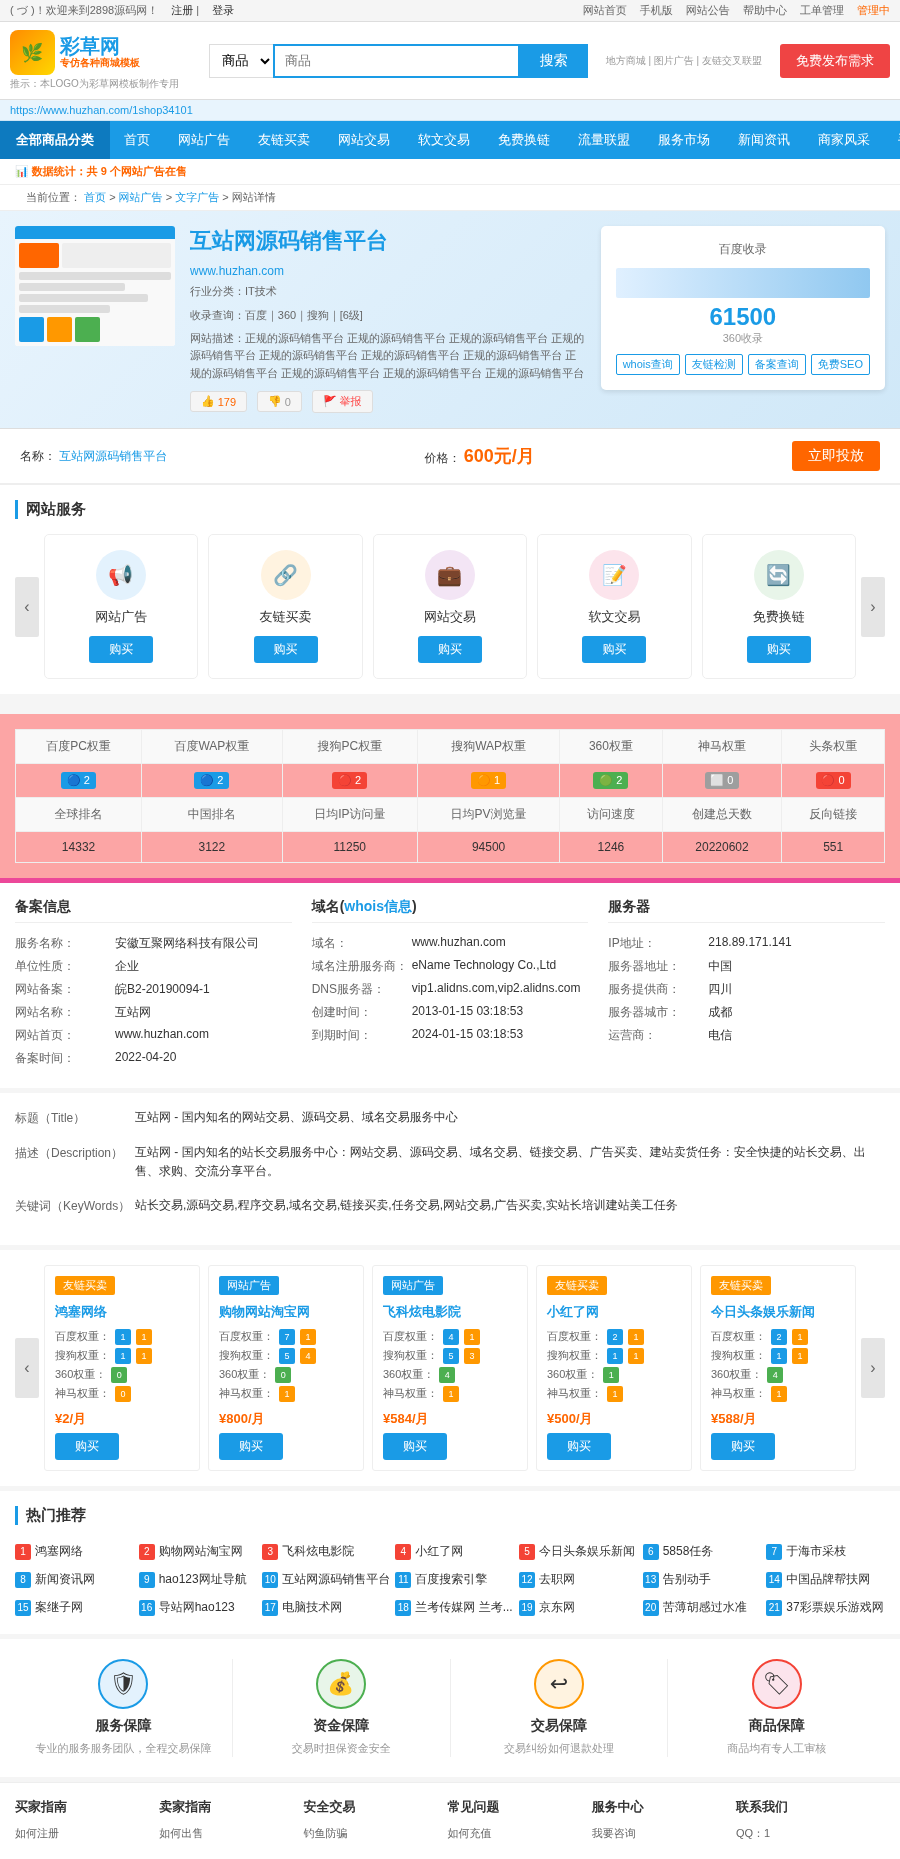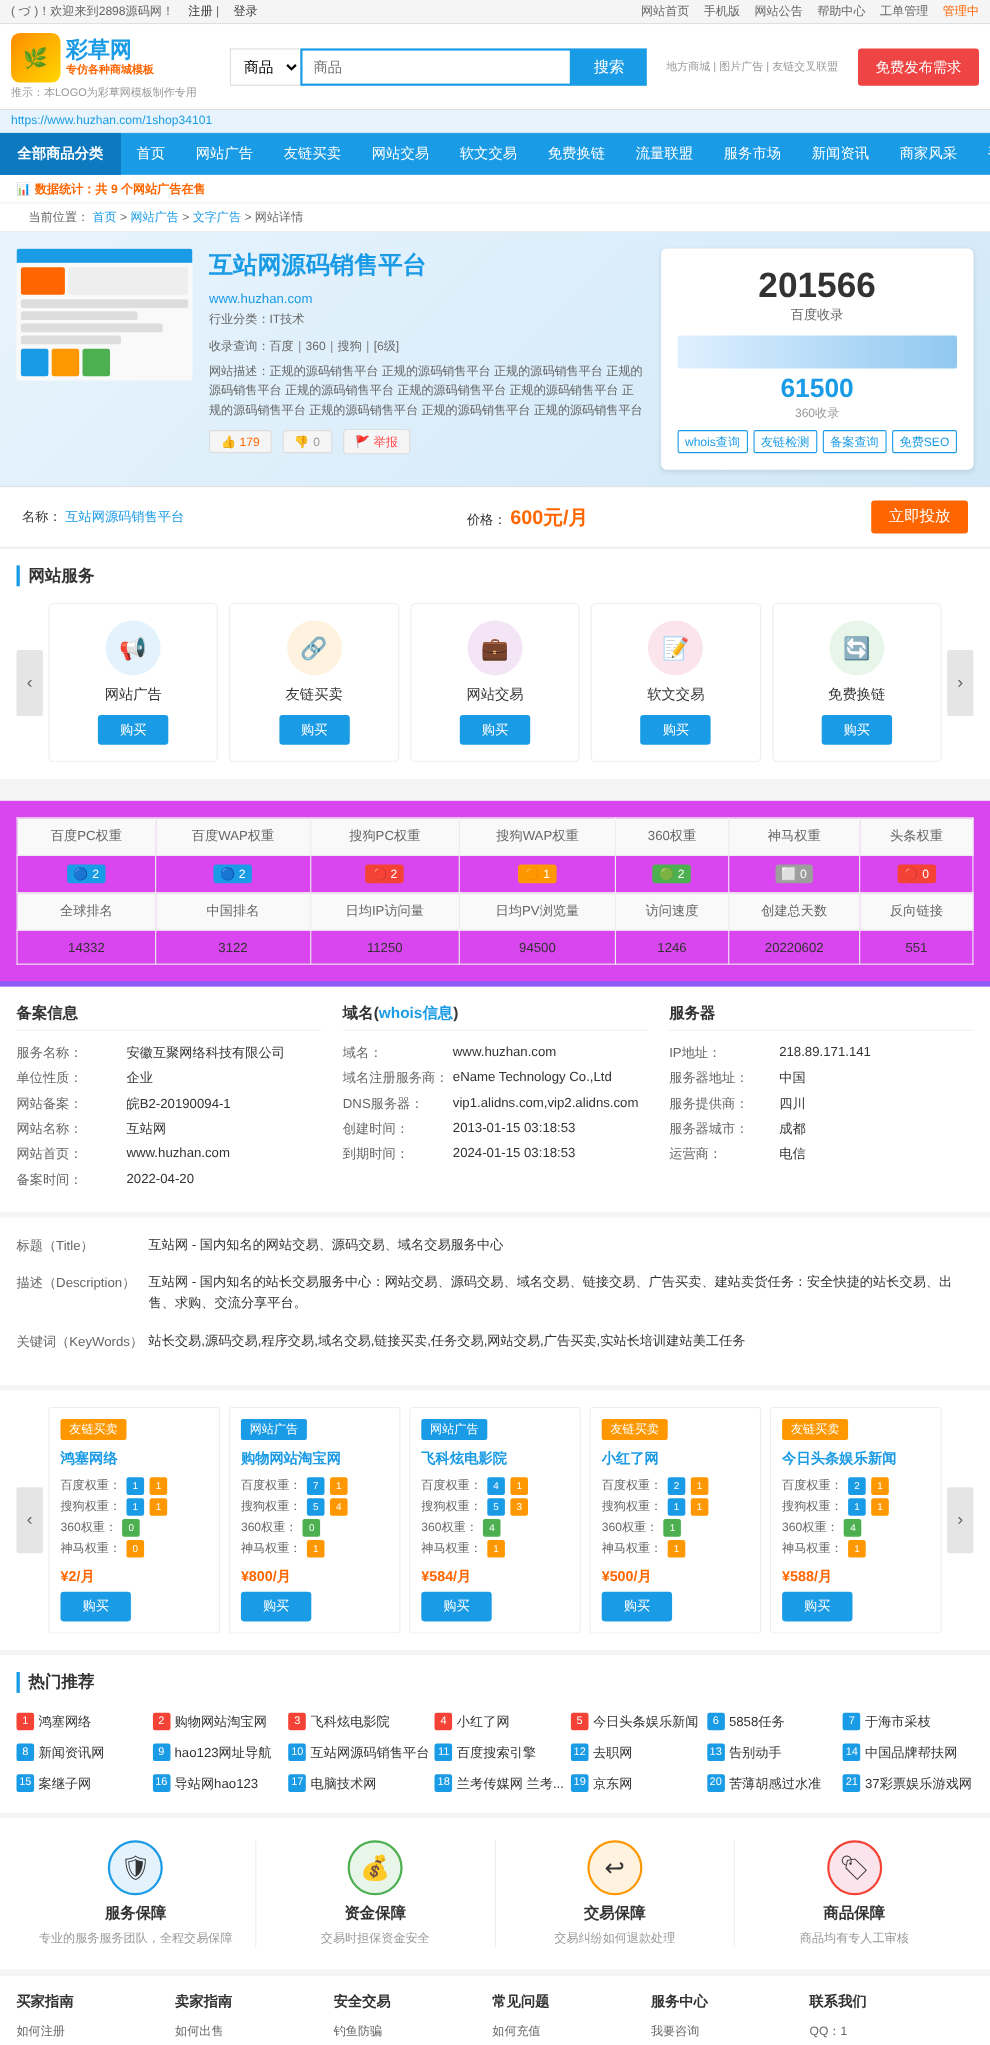--- a/index.html
+++ b/index.html
@@ -79,21 +79,21 @@
     .service-icon { width: 50px; height: 50px; border-radius: 50%; display: flex; align-items: center; justify-content: center; margin: 0 auto 8px; font-size: 20px; }
     .service-icon.blue { background: #e3f2fd; }
     .service-icon.orange { background: #fff3e0; }
     .service-icon.purple { background: #f3e5f5; }
     .service-icon.red { background: #fce4ec; }
     .service-icon.green { background: #e8f5e9; }
     .service-name { font-size: 13px; color: #333; margin-bottom: 10px; }
     .buy-btn { background: #1a9be6; color: #fff; border: none; padding: 5px 20px; border-radius: 3px; cursor: pointer; font-size: 12px; }
     
     
-    .stats-table-section { background: #d946ef; padding: 15px; border-bottom: 5px solid #8b5cf6; margin-top: 5px; }
+    .stats-table-section { background: #fca5a5; padding: 15px; border-bottom: 5px solid #ec4899; margin-top: 5px; }
     .stats-table { width: 100%; border-collapse: collapse; }
     .stats-table th, .stats-table td { border: 1px solid #eee; padding: 8px 12px; text-align: center; font-size: 12px; }
     .stats-table th { background: #f9f9f9; color: #666; font-weight: normal; }
     .rank-badge { display: inline-block; padding: 2px 6px; border-radius: 3px; color: #fff; font-size: 11px; }
     .rank-blue { background: #1a9be6; }
     .rank-orange { background: #ff9800; }
     .rank-red { background: #f44336; }
     .rank-gray { background: #9e9e9e; }
     .rank-green { background: #4caf50; }
     
@@ -274,21 +274,20 @@
         <span>👎</span>
         <span>0</span>
       </div>
       <div class="action-btn report">
         <span>🚩</span>
         <span>举报</span>
       </div>
     </div>
   </div>
   <div class="site-stats-box">
-    <div class="stat-num">201566</div>
     <div class="stat-label">百度收录</div>
     <div class="stat-chart"></div>
     <div class="stat-num2">61500</div>
     <div class="stat-label2">360收录</div>
     <div class="stat-links">
       <a class="stat-link">whois查询</a>
       <a class="stat-link">友链检测</a>
       <a class="stat-link">备案查询</a>
       <a class="stat-link">免费SEO</a>
     </div>

